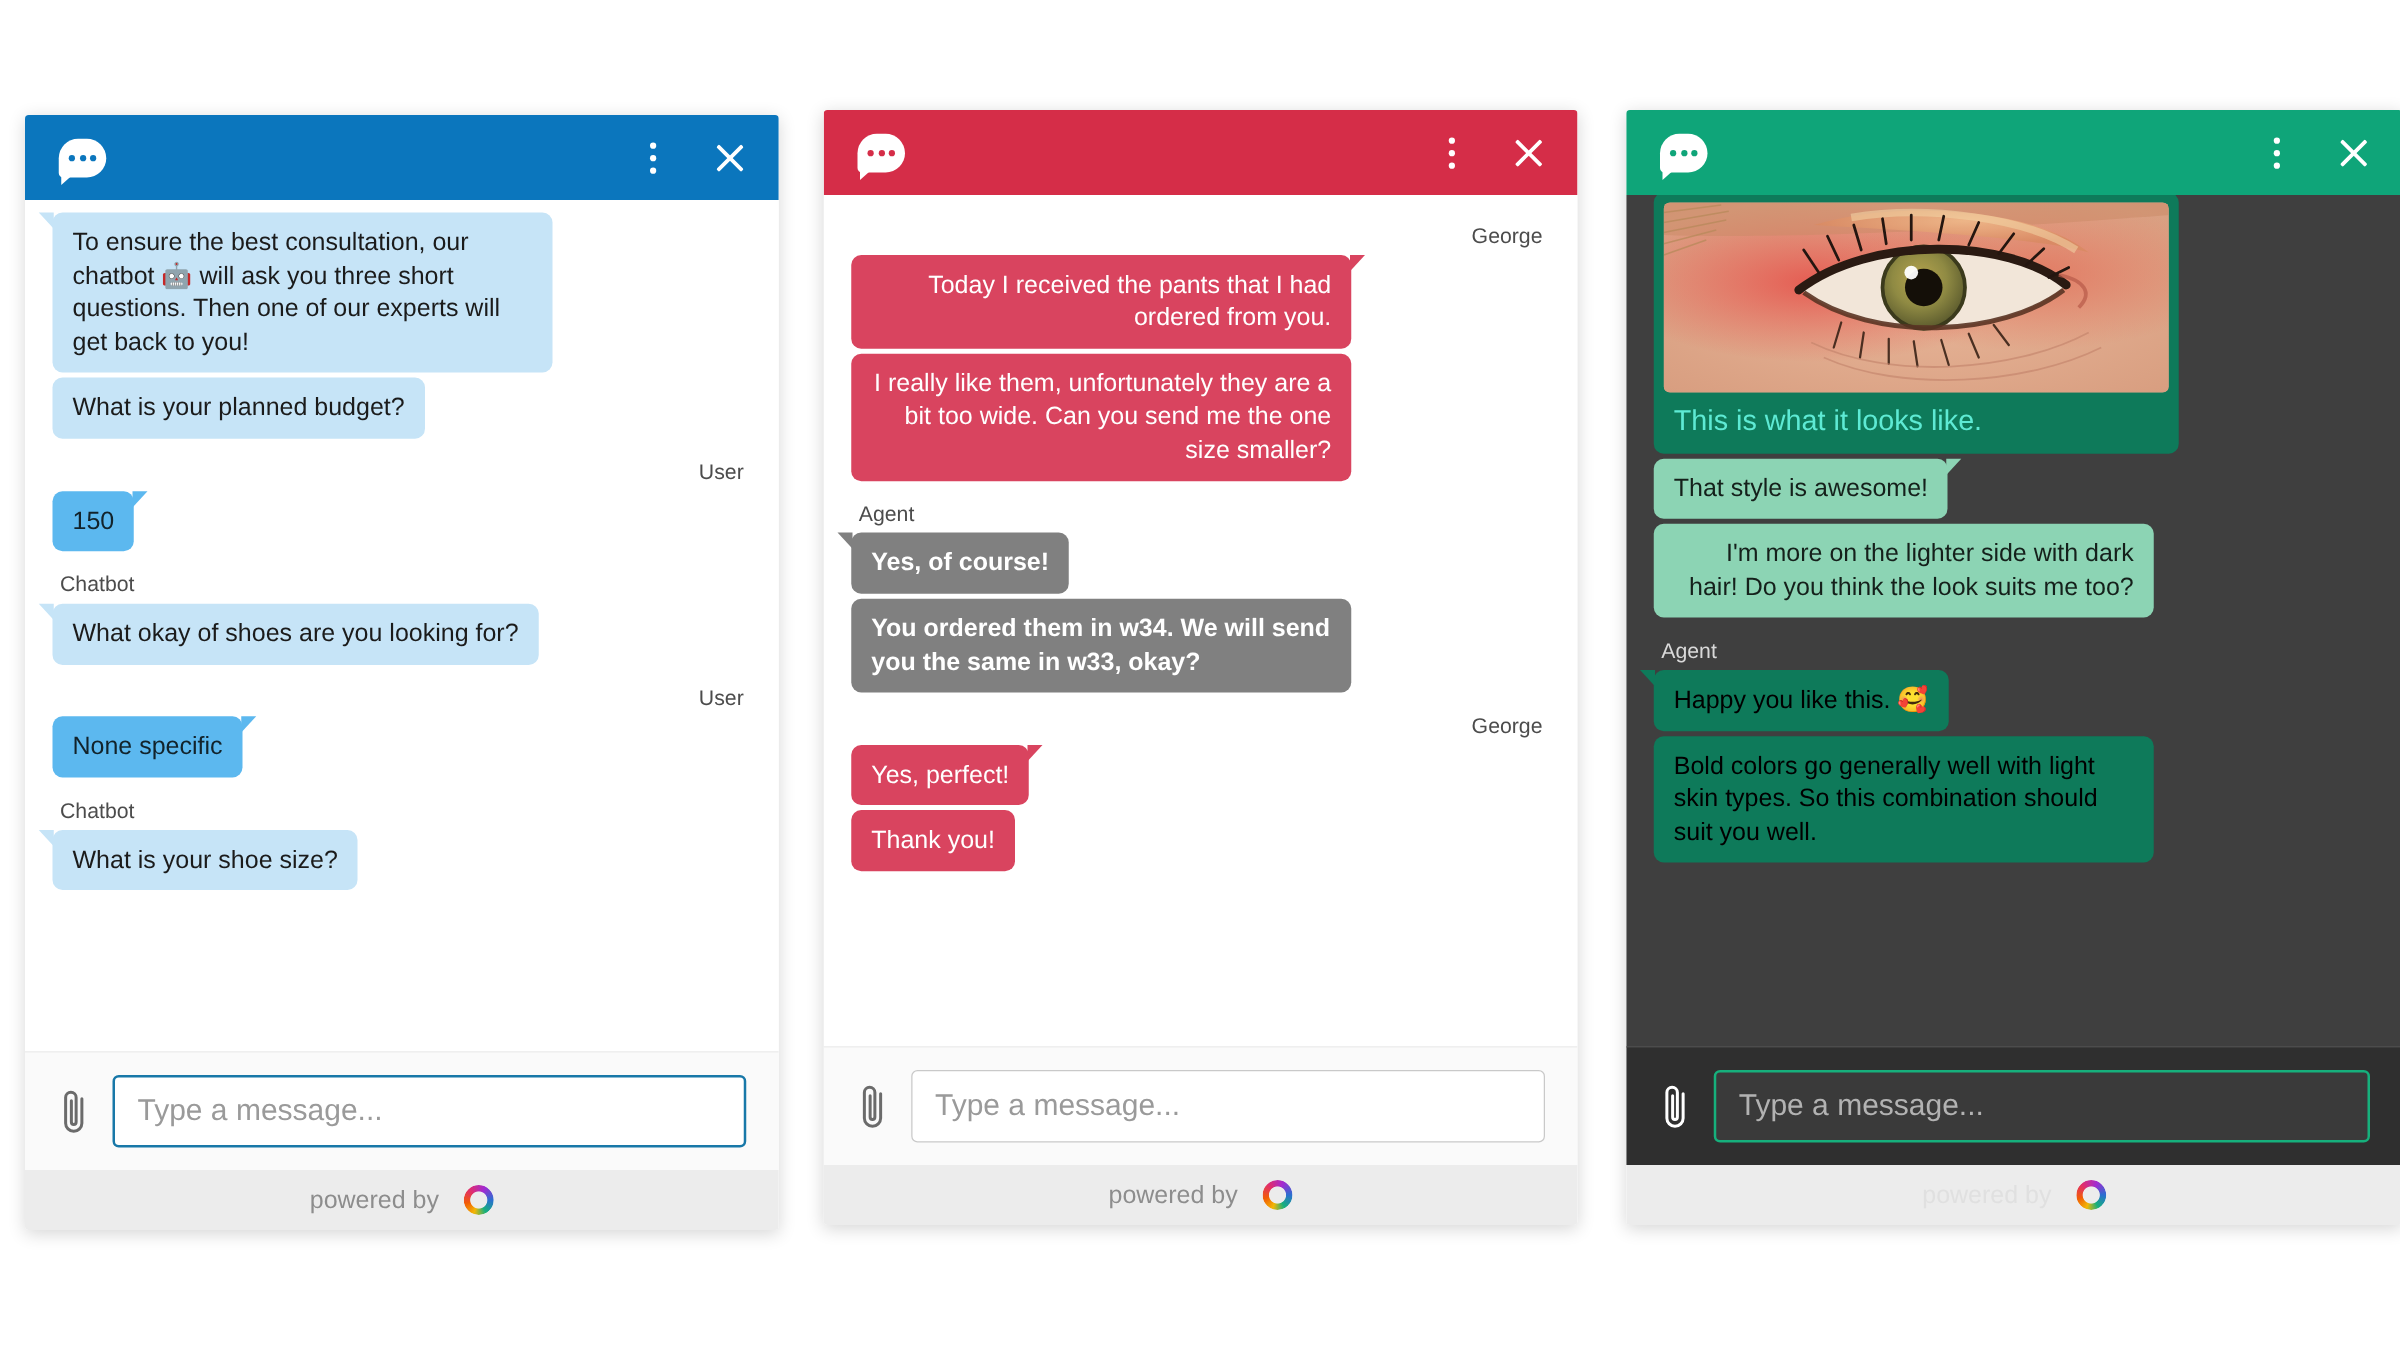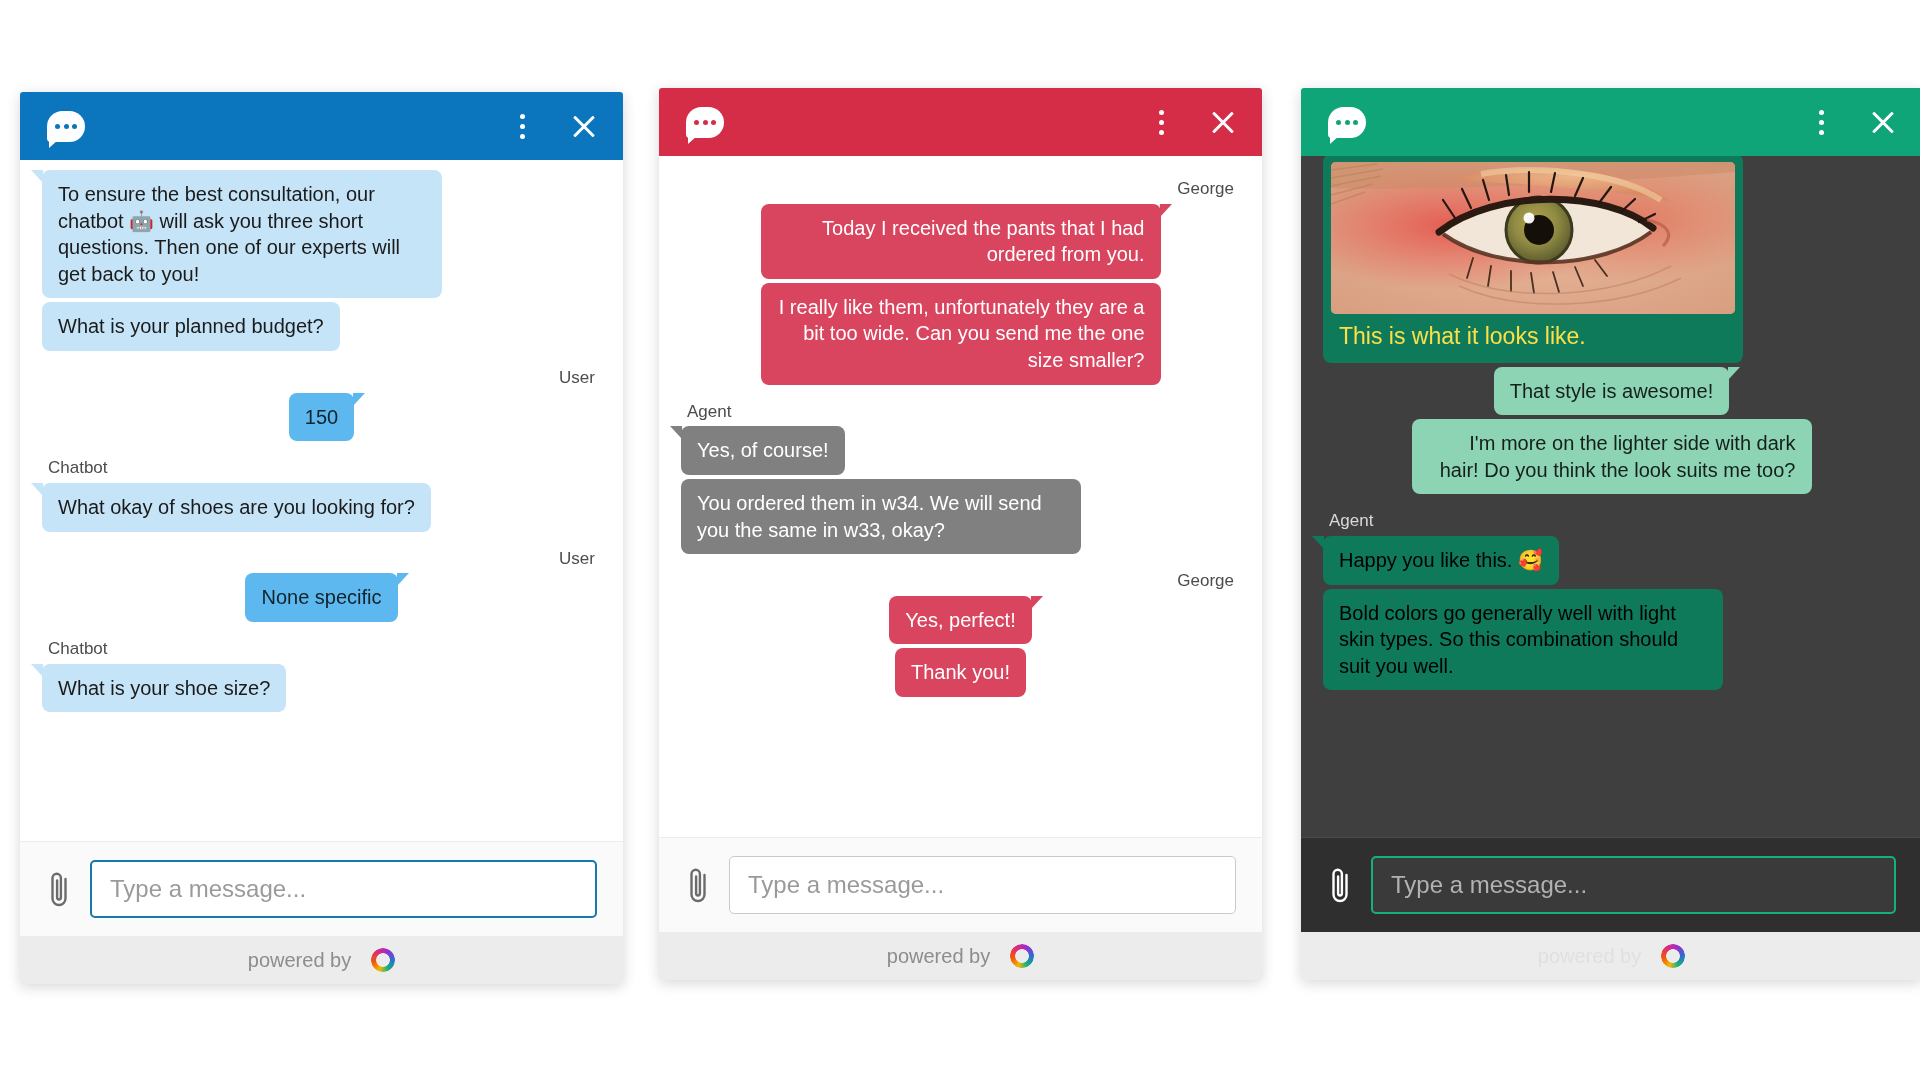--- a/index.html
+++ b/index.html
@@ -114,21 +114,21 @@
     color: #4c4c4c;
     margin: 14px 0 5px 0;
     line-height: 1.1;
   }
   .sender.right { text-align: right; padding-right: 6px; }
   .sender.left  { text-align: left;  padding-left: 6px; }
   .sender.ondark { color: #d9d9d9; }
 
   .row { display: flex; margin-bottom: 4px; }
   .row.left  { justify-content: flex-start; }
-  .row.right { justify-content: center; }
+  .row.right { justify-content: flex-start; }
 
   .bubble {
     position: relative;
     max-width: 400px;
     padding: 11px 16px;
     font-size: 20px;
     line-height: 1.33;
     border-radius: 8px;
   }
   .bubble.left  { border-bottom-left-radius: 8px; }
@@ -154,21 +154,21 @@
 
   
   .b-botlight { background: #c6e4f7; color: #c6e4f7; }
   .b-botlight span { color: #1b1b1b; }
   .b-userblue { background: #5cb8ef; color: #5cb8ef; }
   .b-userblue span { color: #12232b; }
 
   
   .b-red  { background: #d9445f; color: #d9445f; }
   .b-red span { color: #ffffff; }
-  .b-gray { background: #808080; color: #808080; }
+  .b-gray { background: #808080; color: #808080; font-weight: bold; }
   .b-gray span { color: #ffffff; }
 
   
   .b-mint { background: #8cd4b4; color: #8cd4b4; }
   .b-mint span { color: #15201b; }
   .b-dgreen { background: #0e7a5a; color: #0e7a5a; }
   .b-dgreen span { color: #000000; }
 
   
   .media-bubble {
@@ -181,21 +181,21 @@
   }
   .media-bubble .photo {
     width: 100%;
     height: 152px;
     border-radius: 5px;
     overflow: hidden;
     display: block;
     background: #d7a487;
   }
   .media-bubble .cap {
-    color: #fde047;
+    color: #5eead4;
     font-size: 23px;
     padding: 9px 8px 2px 8px;
     line-height: 1.2;
   }
 
   
   .composer {
     flex: 0 0 auto;
     display: flex;
     align-items: center;

